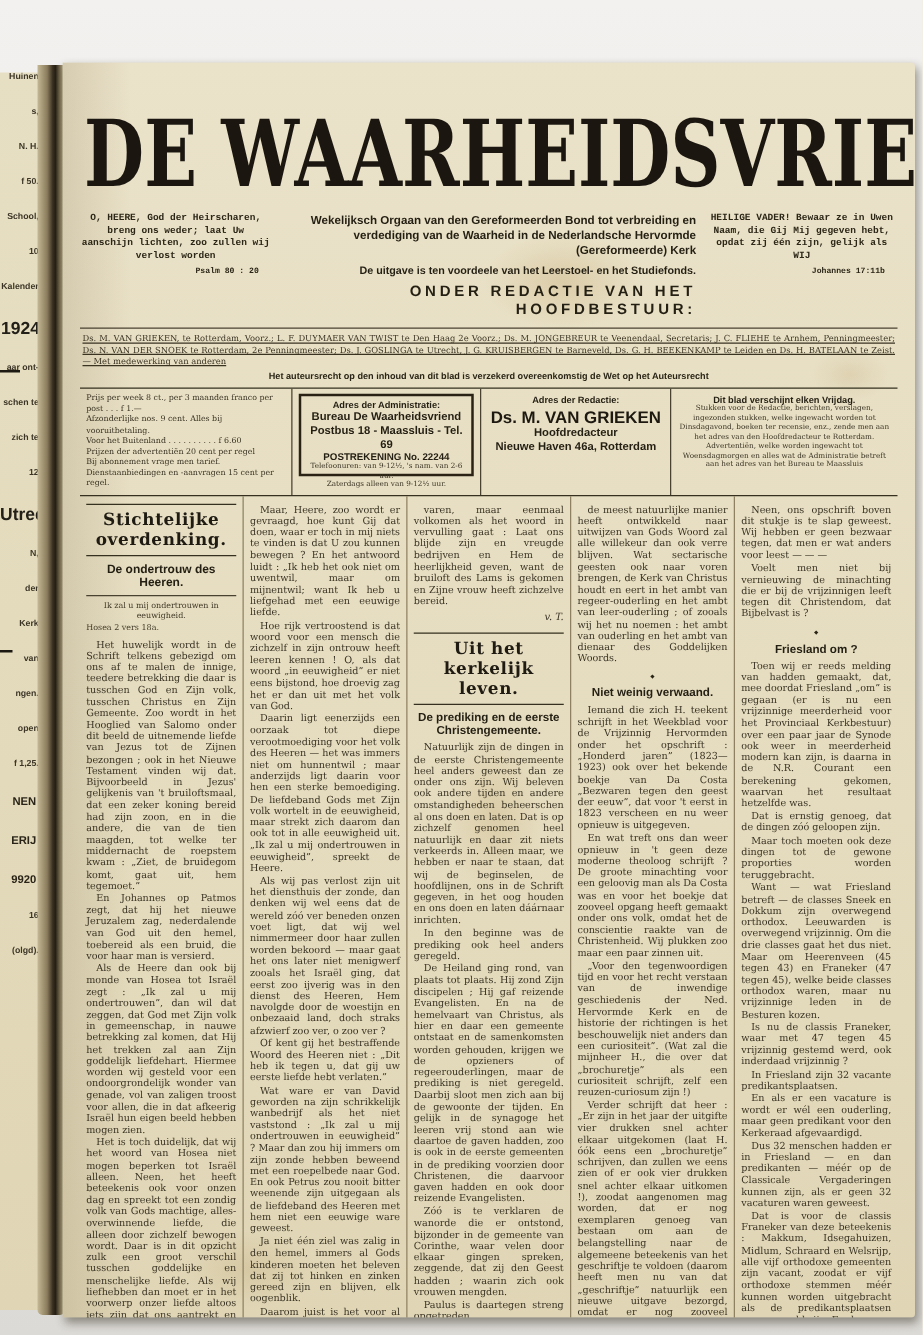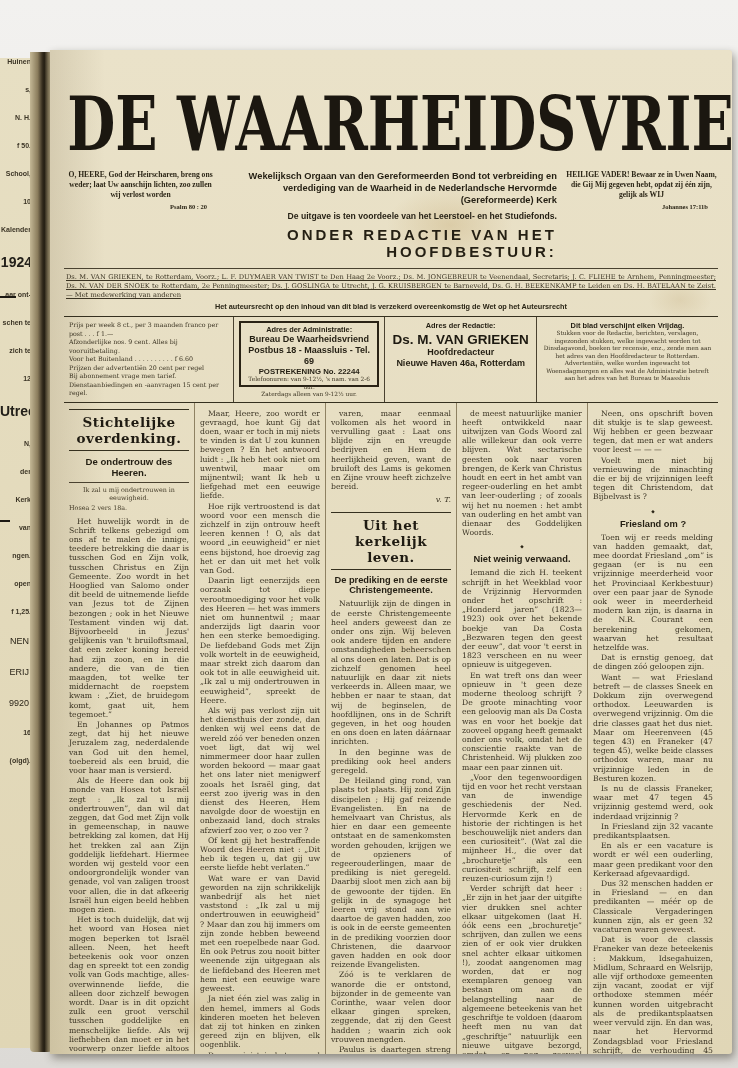--- a/index.html
+++ b/index.html
@@ -12,21 +12,21 @@
   .photo{position:relative;width:738px;height:1068px;}
 
   
   .adjacent-page{
     position:absolute;left:0;top:58px;width:34px;height:990px;
     background:linear-gradient(180deg,#e7dfc3,#e0d6b5);
     overflow:hidden;
   }
   .adjacent-page .b-frag{font-family:"Liberation Sans",sans-serif;font-weight:bold;font-size:7px;color:#3c3526;text-align:right;padding-right:3px;margin-bottom:21px;white-space:nowrap;}
   .adjacent-page .b-fragbig{font-family:"Liberation Sans",sans-serif;font-weight:bold;font-size:14px;color:#23201a;text-align:right;padding-right:2px;margin-bottom:21px;}
-  .adjacent-page .b-fragbox{font-family:"Liberation Sans",sans-serif;font-weight:normal;font-size:9px;color:#2a2418;text-align:right;padding-right:3px;border-right:2px solid #2a2418;margin-bottom:21px;}
+  .adjacent-page .b-fragbox{font-family:"Liberation Sans",sans-serif;font-weight:bold;font-size:9px;color:#2a2418;text-align:right;padding-right:3px;border-right:2px solid #2a2418;margin-bottom:21px;}
   .spine-mark{position:absolute;left:0;top:296px;width:16px;height:2px;background:#1c1913;}
   .spine-mark2{position:absolute;left:0;top:520px;width:10px;height:2px;background:#1c1913;}
   .gutter{
     position:absolute;left:30px;top:52px;width:22px;height:1000px;
     background:linear-gradient(90deg,#c4b896 0%,#8a7c5c 35%,#3a3122 55%,#241e13 65%,#8c7f61 85%,#cfc5a4 100%);
     border-radius:0 0 4px 4px;
   }
 
   
   .page{
@@ -50,26 +50,26 @@
   .issue-row{display:flex;justify-content:space-between;align-items:baseline;
     font-family:"Liberation Sans",sans-serif;font-weight:bold;font-size:12px;color:#241f15;
     padding:0 4px 3px 4px;border-bottom:1.5px solid #35301f;}
   .masthead{
     text-align:center;font-weight:bold;color:#1b1710;white-space:nowrap;
     font-size:56px;letter-spacing:0px;line-height:60px;
     transform:scale(.99,1.32);transform-origin:center top;
     margin-top:10px;height:74px;
   }
   .motto-row{display:flex;margin-top:12px;align-items:flex-start;}
-  .motto{width:24%;font-family:Liberation Serif, serif;font-weight:bold;font-size:7.6px;line-height:10px;text-align:center;color:#2c2617;}
+  .motto{width:24%;font-family:Liberation Mono, monospace;font-weight:bold;font-size:7.6px;line-height:10px;text-align:center;color:#2c2617;}
   .motto .ref{font-weight:bold;font-size:6.5px;margin-top:2px;text-align:right;padding-right:10px;}
   .subtitle{width:52%;padding:0 8px;text-align:right;color:#241f13;}
   .subtitle .l1{font-family:"Liberation Sans",sans-serif;font-weight:bold;font-size:9.3px;line-height:12px;}
   .subtitle .l2{font-family:"Liberation Sans",sans-serif;font-weight:bold;font-size:8.6px;margin-top:5px;}
-  .subtitle .l3{font-family:"Liberation Sans",sans-serif;font-weight:bold;font-size:15px;letter-spacing:3px;margin-top:5px;}
+  .subtitle .l3{font-family:"Liberation Sans",sans-serif;font-weight:bold;font-size:12px;letter-spacing:3px;margin-top:5px;}
   .board-line{margin-top:8px;border-top:1px solid #4a4230;padding:4px 2px 0 2px;
     font-size:6.7px;line-height:9px;text-align:justify;color:#3a3322;text-decoration:underline;}
   .copyright-line{font-family:"Liberation Sans",sans-serif;font-weight:bold;font-size:7.3px;text-align:center;margin-top:2px;color:#2a2516;}
 
   
   .admin-row{display:flex;border-top:1.5px solid #35301f;border-bottom:1.5px solid #35301f;margin-top:5px;}
   .admin-cell{padding:4px 5px;overflow:hidden;}
   .admin-cell + .admin-cell{border-left:1px solid #4a4230;}
   .ac1{width:26%;}
   .ac2{width:23%;}
@@ -232,20 +232,21 @@
             <div class="b-p">„Voor den tegenwoordigen tijd en voor het recht verstaan van de inwendige geschiedenis der Ned. Hervormde Kerk en de historie der richtingen is het beschouwelijk niet anders dan een curiositeit”. (Wat zal die mijnheer H., die over dat „brochuretje” als een curiositeit schrijft, zelf een reuzen-curiosum zijn !)</div>
             <div class="b-p">Verder schrijft dat heer : „Er zijn in het jaar der uitgifte vier drukken snel achter elkaar uitgekomen (laat H. óók eens een „brochuretje” schrijven, dan zullen we eens zien of er ook vier drukken snel achter elkaar uitkomen !), zoodat aangenomen mag worden, dat er nog exemplaren genoeg van bestaan om aan de belangstelling naar de algemeene beteekenis van het geschriftje te voldoen (daarom heeft men nu van dat „geschriftje” natuurlijk een nieuwe uitgave bezorgd, omdat er nog zooveel exemplaren van dat „brochuretje” zijn : dat doen de „christelijke” uitgevers voor hun plezier, weet u, mijnheer H.).</div>
           </div>
         <div class="col">
             <div class="b-p">Neen, ons opschrift boven dit stukje is te slap geweest. Wij hebben er geen bezwaar tegen, dat men er wat anders voor leest — — —</div>
             <div class="b-p">Voelt men niet bij vernieuwing de minachting die er bij de vrijzinnigen leeft tegen dit Christendom, dat Bijbelvast is ?</div>
             <div class="b-orn"></div>
             <div class="b-h2">Friesland om ?</div>
             <div class="b-p">Toen wij er reeds melding van hadden gemaakt, dat, mee doordat Friesland „om” is gegaan (er is nu een vrijzinnige meerderheid voor het Provinciaal Kerkbestuur) over een paar jaar de Synode ook weer in meerderheid modern kan zijn, is daarna in de N.R. Courant een berekening gekomen, waarvan het resultaat hetzelfde was.</div>
             <div class="b-p">Dat is ernstig genoeg, dat de dingen zóó geloopen zijn.</div>
+            <div class="b-p">Maar toch moeten ook deze dingen tot de gewone proporties worden teruggebracht.</div>
             <div class="b-p">Want — wat Friesland betreft — de classes Sneek en Dokkum zijn overwegend orthodox. Leeuwarden is overwegend vrijzinnig. Om die drie classes gaat het dus niet. Maar om Heerenveen (45 tegen 43) en Franeker (47 tegen 45), welke beide classes orthodox waren, maar nu vrijzinnige leden in de Besturen kozen.</div>
             <div class="b-p">Is nu de classis Franeker, waar met 47 tegen 45 vrijzinnig gestemd werd, ook inderdaad vrijzinnig ?</div>
             <div class="b-p">In Friesland zijn 32 vacante predikantsplaatsen.</div>
             <div class="b-p">En als er een vacature is wordt er wél een ouderling, maar geen predikant voor den Kerkeraad afgevaardigd.</div>
             <div class="b-p">Dus 32 menschen hadden er in Friesland — en dan predikanten — méér op de Classicale Vergaderingen kunnen zijn, als er geen 32 vacaturen waren geweest.</div>
             <div class="b-p">Dat is voor de classis Franeker van deze beteekenis : Makkum, Idsegahuizen, Midlum, Schraard en Welsrijp, alle vijf orthodoxe gemeenten zijn vacant, zoodat er vijf orthodoxe stemmen méér kunnen worden uitgebracht als de predikantsplaatsen weer vervuld zijn. En dan was, naar het Hervormd Zondagsblad voor Friesland schrijft, de verhouding 45 links en 50 rechts. (Want Hoorn op Terschelling is óók vacant en dat is één linksche stem).</div>
           </div>
       </div>
 
     </div>

